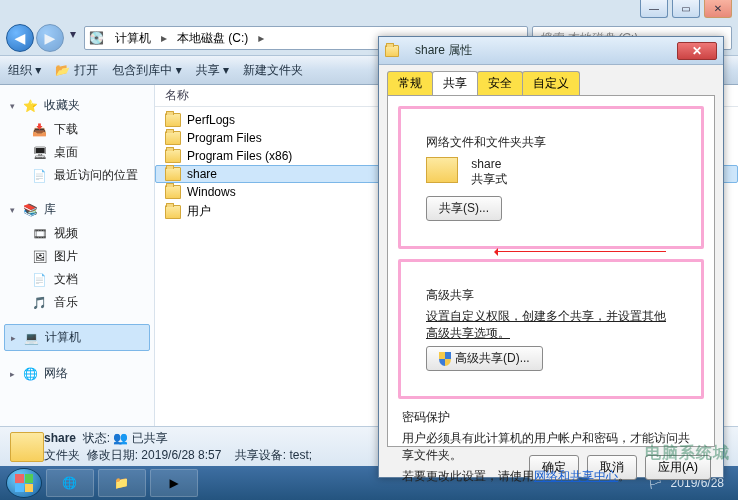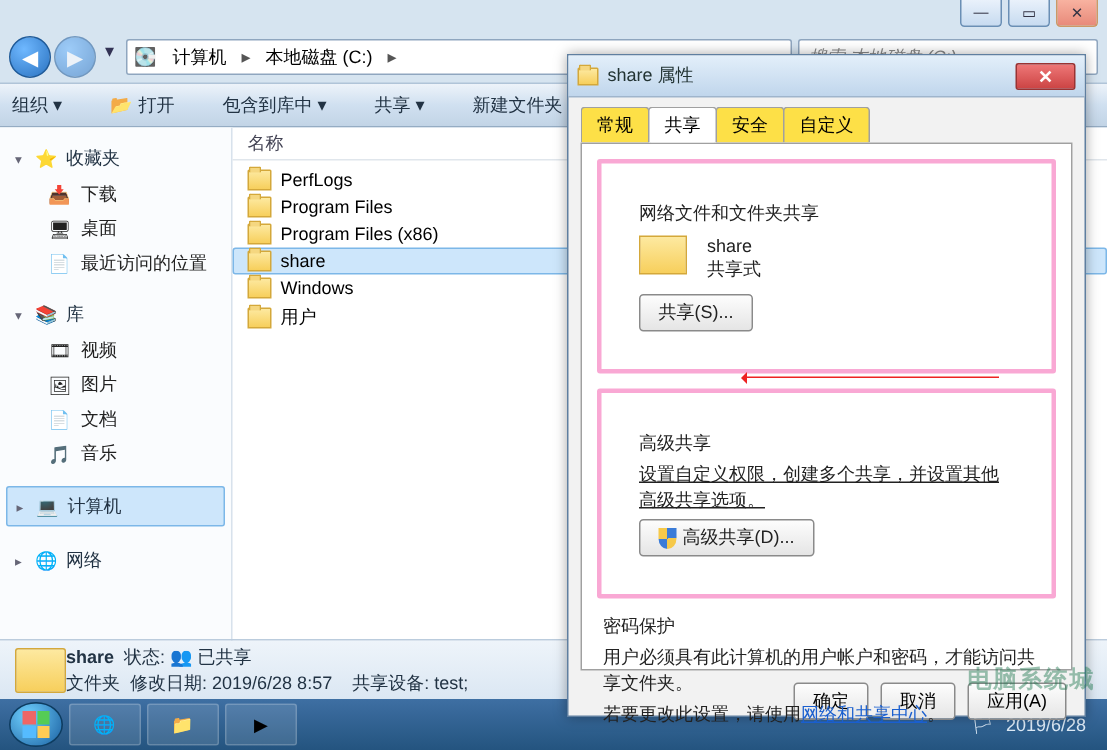--- a/index.html
+++ b/index.html
@@ -15,21 +15,21 @@
 .navbtns { display: flex; gap: 2px; }
 .navbtn { width: 28px; height: 28px; border-radius: 50%; background: radial-gradient(circle at 35% 30%, #6fb8ff, #2a72c0); border: 1px solid #1f5a98; display: flex; align-items: center; justify-content: center; color: #fff; font-size: 14px; }
 .navbtn.fwd { opacity: .55; }
 .dd { width: 14px; height: 20px; display: flex; align-items: center; justify-content: center; color: #335; }
 .addr { flex: 1; height: 24px; background: #fff; border: 1px solid #8fa6bf; border-radius: 2px; display: flex; align-items: center; padding: 0 4px; gap: 4px; }
 .addr .crumb { padding: 2px 6px; display: flex; align-items: center; gap: 4px; }
 .addr .sep { color: #555; }
 .search { width: 200px; height: 24px; background: #fff; border: 1px solid #8fa6bf; border-radius: 2px; padding: 0 6px; color: #888; font-style: italic; display: flex; align-items: center; }
 
 
-.toolbar { position: absolute; top: 55px; left: 0; right: 0; height: 30px; background: linear-gradient(#edf3fa,#d0e0f0 50%,#c2d4e6); border-top: 1px solid #b0c4d8; border-bottom: 1px solid #95acc3; display: flex; align-items: center; padding: 0 8px; gap: 32px; color: #234; }
+.toolbar { position: absolute; top: 55px; left: 0; right: 0; height: 30px; background: linear-gradient(#edf3fa,#d0e0f0 50%,#c2d4e6); border-top: 1px solid #b0c4d8; border-bottom: 1px solid #95acc3; display: flex; align-items: center; padding: 0 8px; gap: 14px; color: #234; }
 .toolbar .ti { display: flex; align-items: center; gap: 4px; }
 .toolbar .right { margin-left: auto; display: flex; gap: 6px; }
 .vbtn { width: 22px; height: 20px; border: 1px solid transparent; display: flex; align-items: center; justify-content: center; }
 
 
 .main { position: absolute; top: 85px; left: 0; right: 0; bottom: 40px; display: flex; background: #fff; }
 .side { width: 155px; background: #fafcfe; border-right: 1px solid #d8e2ec; padding: 8px 4px; overflow: hidden; }
 .sgroup { margin-bottom: 10px; }
 .sgroup .hdr { display: flex; align-items: center; gap: 5px; padding: 4px 6px; color: #234; }
 .sitem { display: flex; align-items: center; gap: 6px; padding: 3px 6px 3px 28px; color: #222; }
@@ -50,21 +50,21 @@
 
 .taskbar { position: absolute; left: 0; right: 0; bottom: 0; height: 34px; background: linear-gradient(#3e6fa3,#24547f); display: flex; align-items: center; padding: 0 6px; gap: 4px; z-index: 2; }
 .start { width: 36px; height: 30px; border-radius: 50%; background: radial-gradient(circle at 35% 30%, #6fd1ff, #1a5fa0); border: 1px solid #0d3c60; display: flex; align-items: center; justify-content: center; }
 .orb { width: 18px; height: 18px; display: grid; grid-template: 1fr 1fr / 1fr 1fr; gap: 1px; }
 .orb span:nth-child(1){background:#e66;} .orb span:nth-child(2){background:#5c5;} .orb span:nth-child(3){background:#5bf;} .orb span:nth-child(4){background:#fc5;}
 .tbitem { width: 48px; height: 28px; background: rgba(255,255,255,.12); border: 1px solid rgba(255,255,255,.2); border-radius: 2px; display: flex; align-items: center; justify-content: center; }
 .tray { margin-left: auto; display: flex; align-items: center; gap: 8px; color: #dce9f5; padding-right: 8px; }
 
 
 .dialog { position: absolute; top: 36px; left: 378px; width: 346px; height: 442px; background: #f2f2f2; border: 1px solid #5f7fa0; box-shadow: 0 0 8px rgba(0,0,0,.35); z-index: 20; }
-.dlg-title { height: 28px; background: linear-gradient(#e3effa,#c0d6ec); display: flex; align-items: center; padding: 0 6px; gap: 6px; color: #233; border-bottom: 1px solid #9fb5cc; }
+.dlg-title { height: 28px; background: linear-gradient(#e3effa,#c0d6ec); display: flex; align-items: center; padding: 0 6px; gap: 16px; color: #233; border-bottom: 1px solid #9fb5cc; }
 .dlg-title .x { margin-left: auto; width: 40px; height: 18px; background: linear-gradient(#e77,#c44); border: 1px solid #933; border-radius: 2px; color: #fff; display: flex; align-items: center; justify-content: center; font-weight: bold; }
 .tabs { display: flex; padding: 6px 8px 0 8px; gap: 0; }
 .tab { padding: 3px 10px; border: 1px solid #a0a0a0; border-bottom: none; background: #fde047; border-radius: 3px 3px 0 0; margin-right: -1px; }
 .tab.active { background: #fff; position: relative; z-index: 1; }
 .tabpage { margin: 0 8px 8px 8px; background: #fff; border: 1px solid #a0a0a0; height: 352px; padding: 10px; color: #222; position: relative; }
 .box { border: 3px solid #f9a8d4; border-radius: 2px; padding: 25px; margin-bottom: 10px; }
 .sharefolder { width: 32px; height: 26px; background: linear-gradient(#fde9a0,#f7cf5c); border: 1px solid #d4a83a; display: inline-block; vertical-align: top; margin-right: 10px; }
 .redbox { border: 1px solid #e33; padding: 2px 4px; display: inline-block; margin-top: 4px; position: relative; }
 .arrow { position: absolute; left: 108px; top: 155px; width: 170px; height: 1px; background: #e22; }
 .arrow::before { content:""; position:absolute; left:-6px; top:-3px; border: 4px solid transparent; border-right-color:#e22; }

